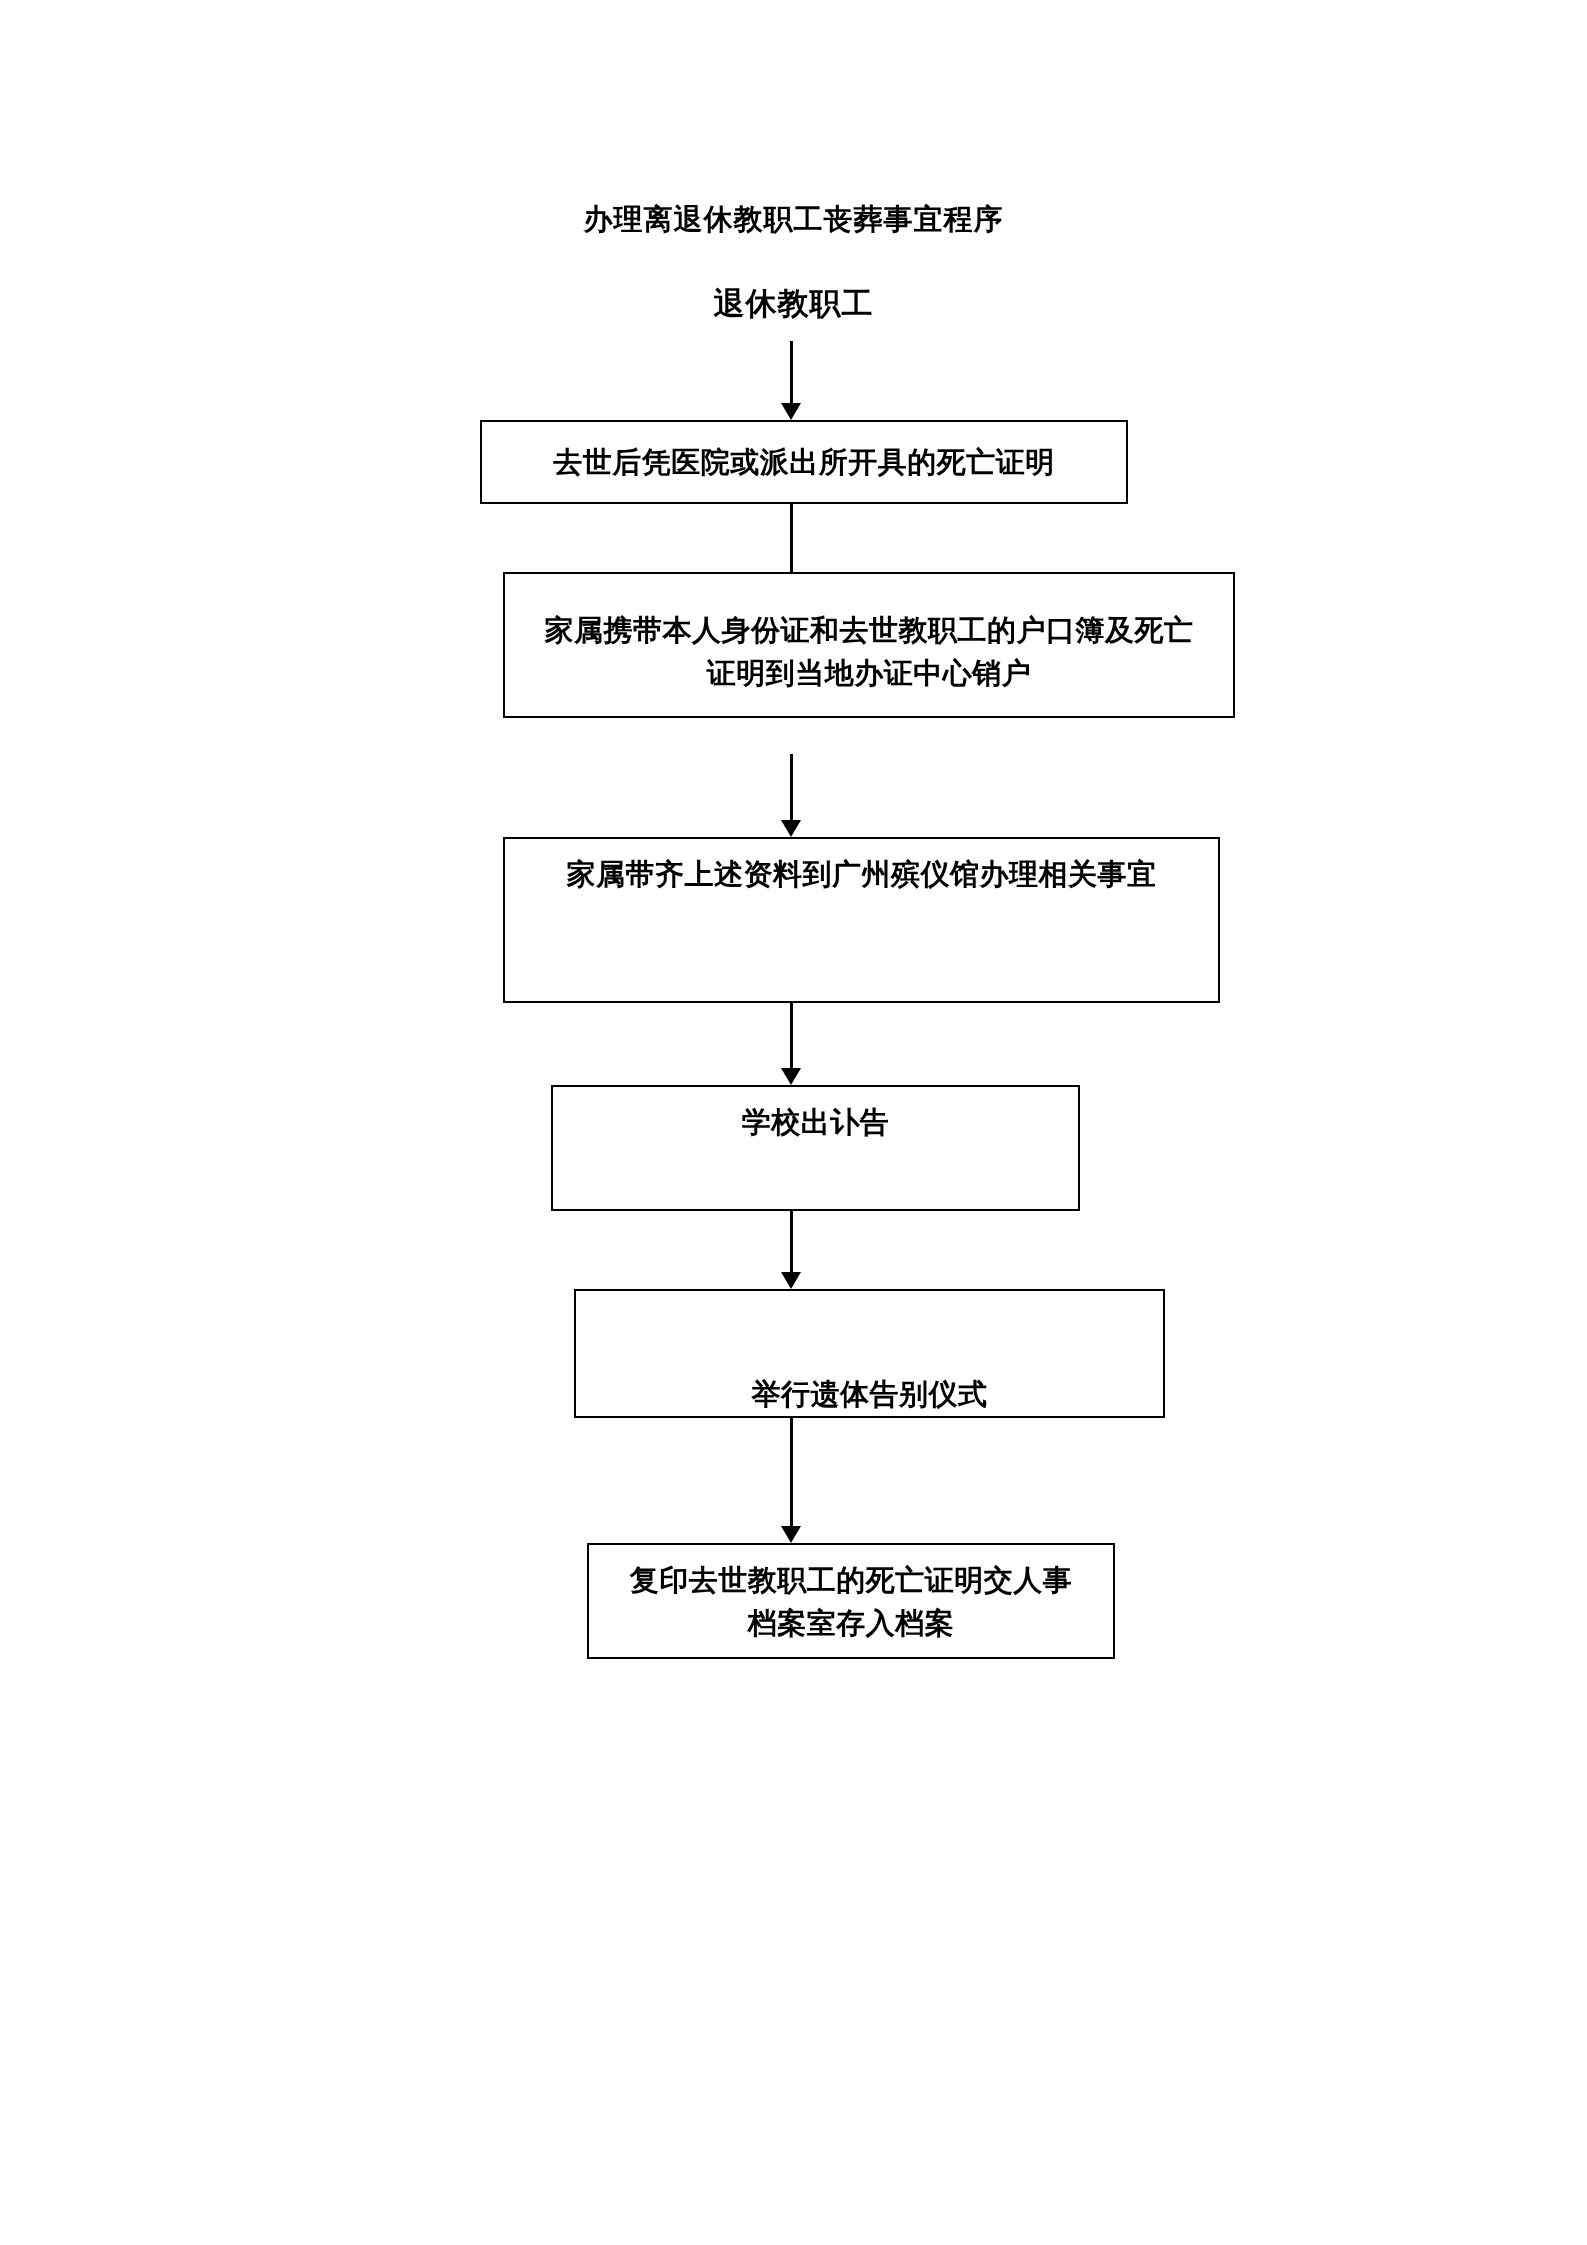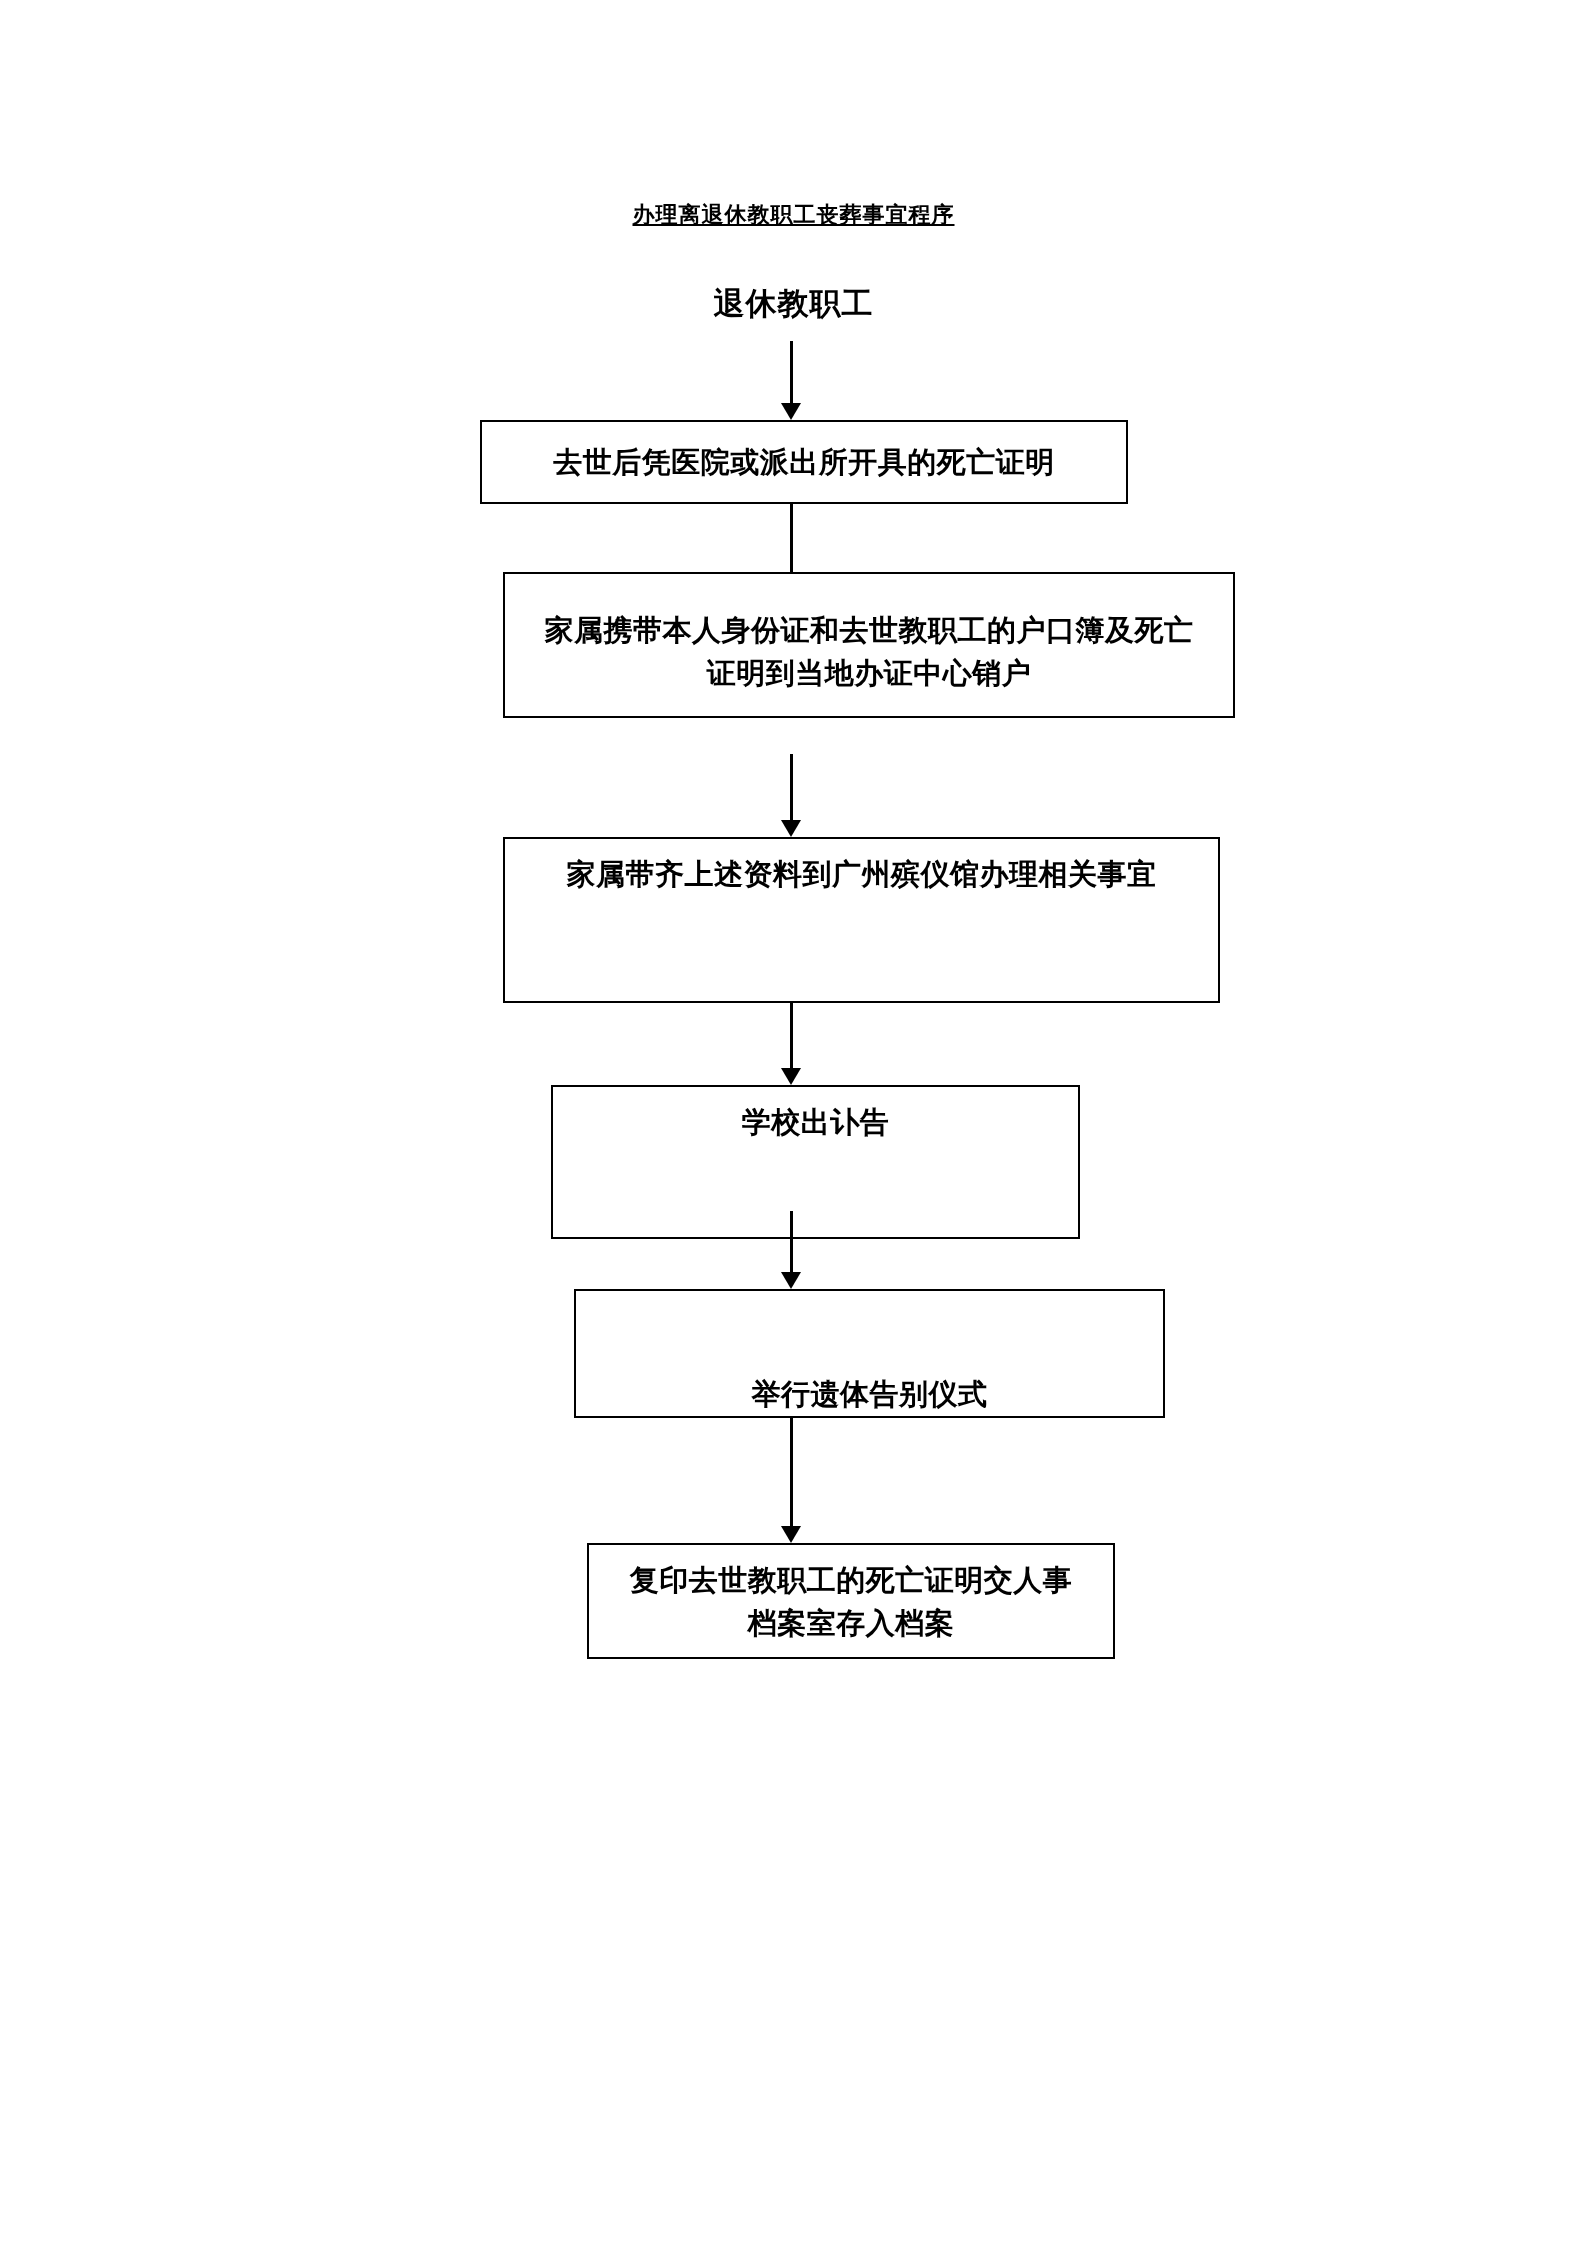--- a/index.html
+++ b/index.html
@@ -19,25 +19,24 @@
     background: #ffffff;
     overflow: hidden;
   }
 
   
   .doc-title {
     position: absolute;
     left: 0;
     right: 0;
     text-align: center;
-    font-size: 22px;
+    font-size: 29px;
     font-weight: bold;
     letter-spacing: 1px;
     white-space: nowrap;
-    text-decoration: underline;
   }
   .doc-subtitle {
     position: absolute;
     left: 0;
     right: 0;
     text-align: center;
     font-size: 31px;
     font-weight: bold;
     letter-spacing: 1px;
     white-space: nowrap;
@@ -123,21 +122,21 @@
 
   <div class="flow-box align-top" style="left:503px; top:837px; width:717px; height:166px; align-items:flex-start;">
     <span class="box-text">家属带齐上述资料到广州殡仪馆办理相关事宜</span>
   </div>
 
   <div class="connector" style="left:791px; top:1003px; height:82px;">
     <div class="shaft" style="height:65px;"></div>
     <div class="head" style="top:65px;"></div>
   </div>
 
-  <div class="flow-box align-top" style="left:551px; top:1085px; width:529px; height:154px; align-items:flex-start;">
+  <div class="flow-box align-top" style="left:551px; top:1085px; width:529px; height:126px; align-items:flex-start;">
     <span class="box-text">学校出讣告</span>
   </div>
 
   <div class="connector" style="left:791px; top:1211px; height:78px;">
     <div class="shaft" style="height:61px;"></div>
     <div class="head" style="top:61px;"></div>
   </div>
 
   <div class="flow-box align-top" style="left:574px; top:1289px; width:591px; height:129px; align-items:flex-end;">
     <span class="box-text">举行遗体告别仪式</span>

